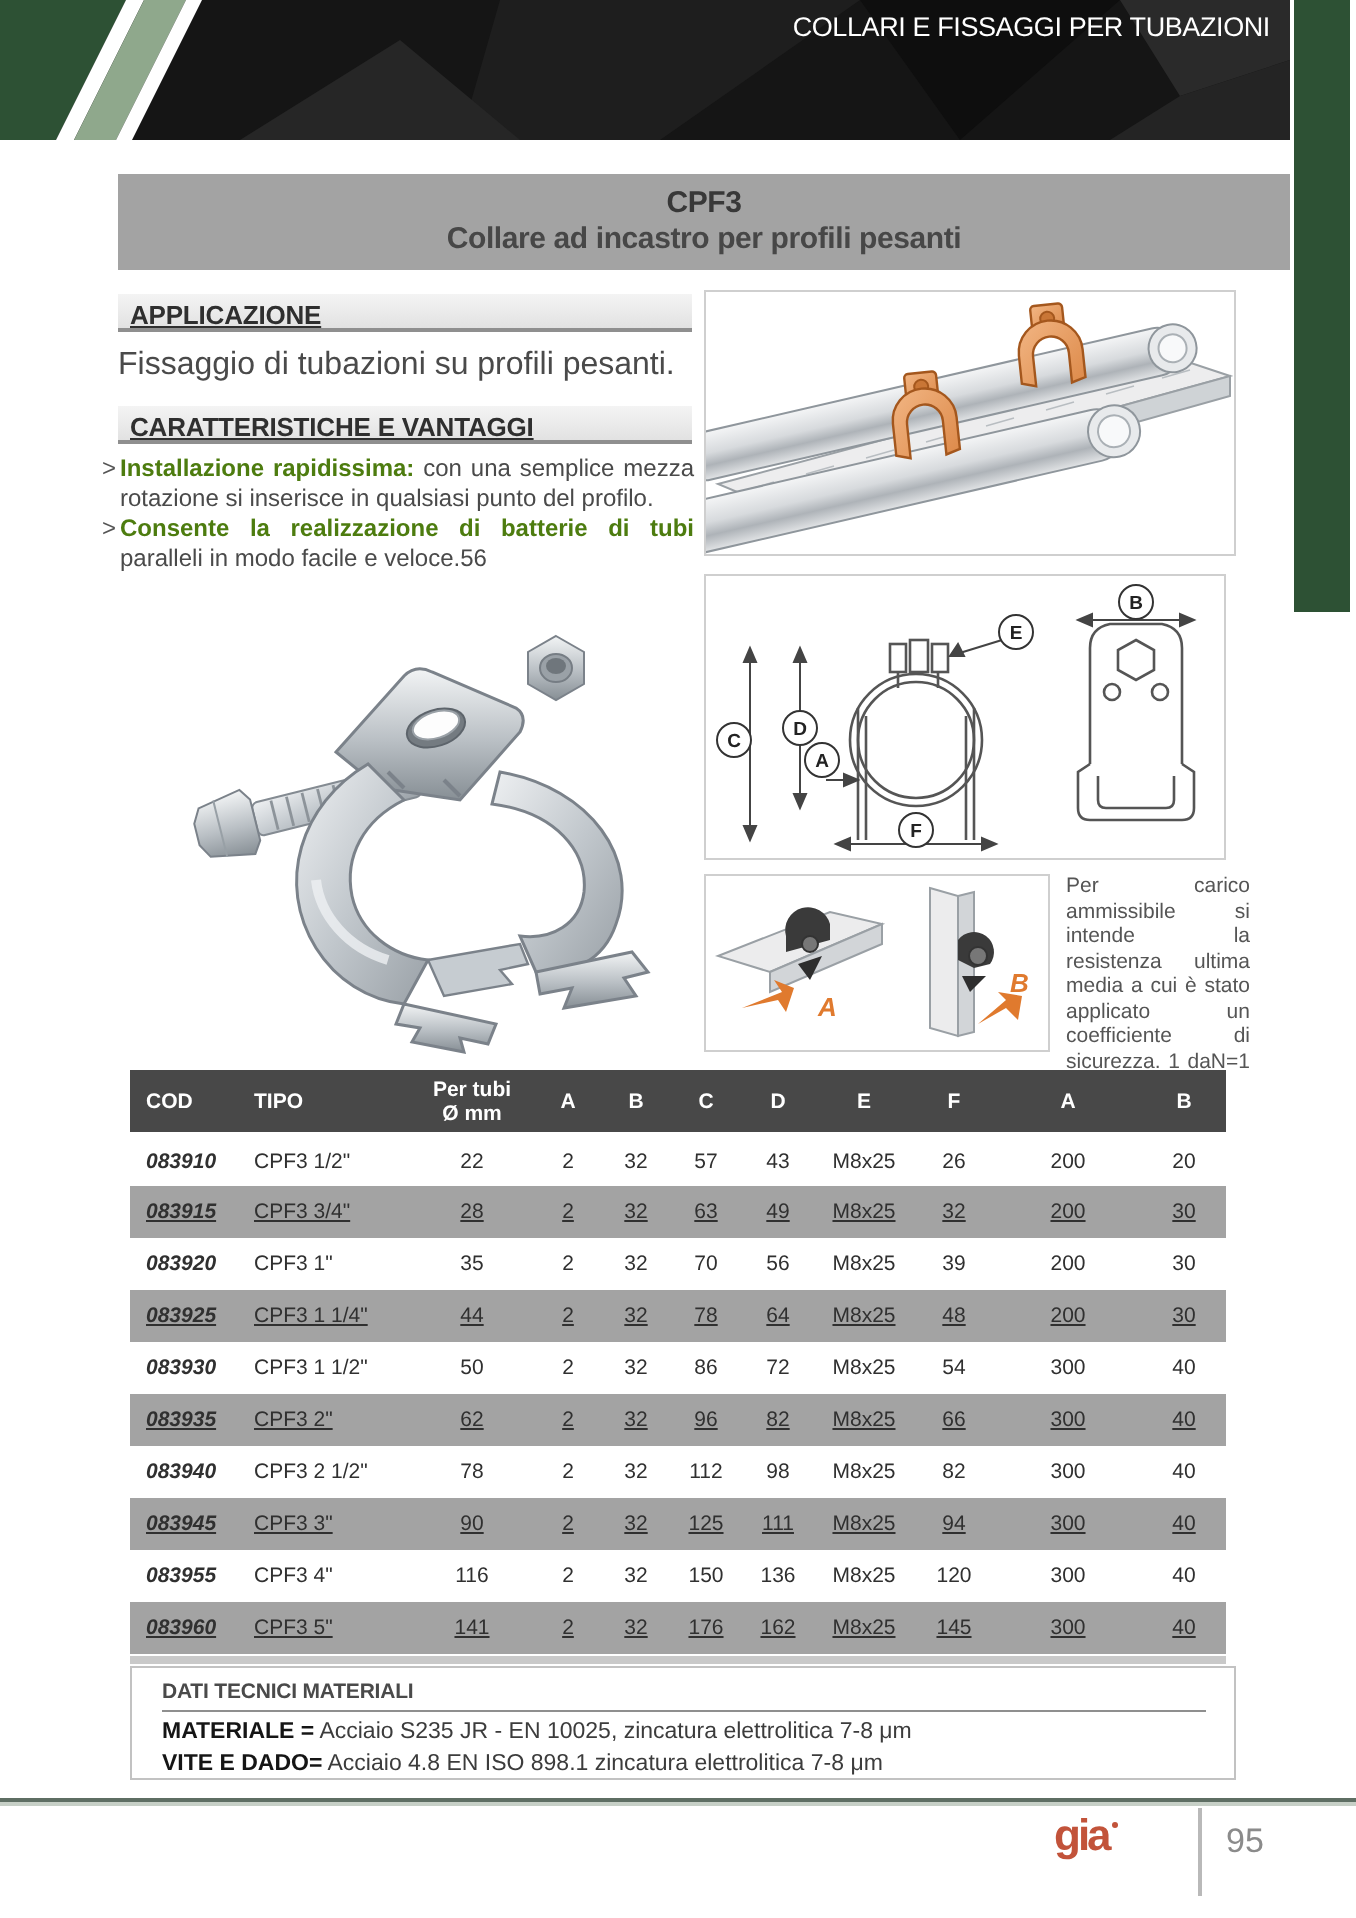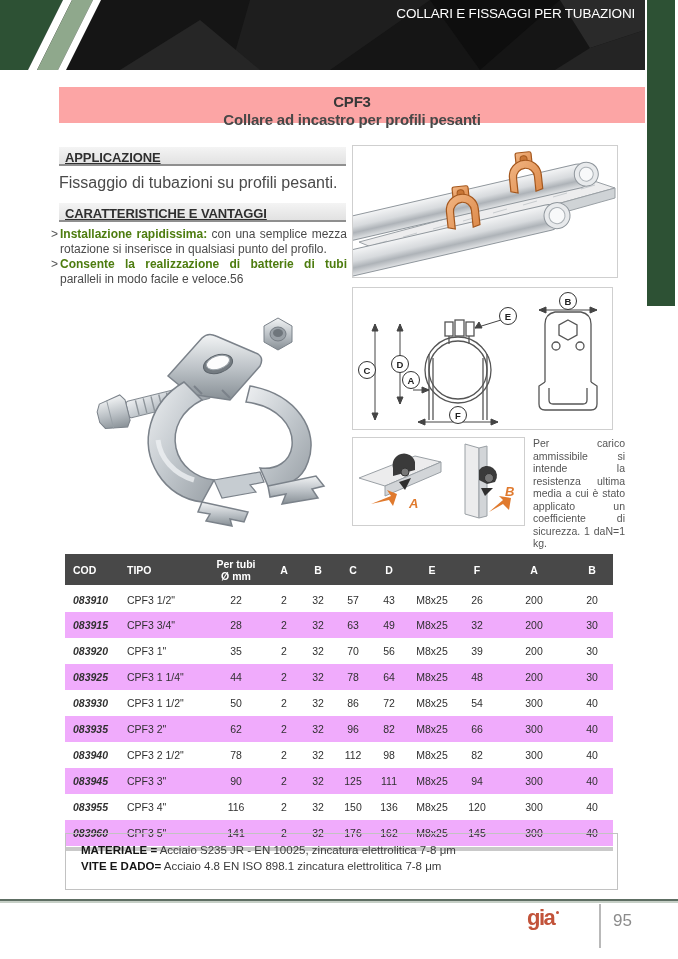--- a/index.html
+++ b/index.html
@@ -8,21 +8,21 @@
 
   
   .header { position:absolute; left:0; top:0; width:645px; height:70px; }
   .header svg { position:absolute; left:0; top:0; }
   .header-text { position:absolute; right:10px; top:0; width:520px; text-align:right; }
   .header-line1 { margin-top:11px; font-size:17.5px; letter-spacing:-0.3px; color:#a4a4a4; }
   .header-line2 { margin-top:6px; font-size:13.5px; letter-spacing:-0.2px; color:#ffffff; }
   .green-bar { position:absolute; left:647px; top:0; width:28px; height:306px; background:#2d5134; }
 
   
-  .title-box { position:absolute; left:59px; top:87px; width:586px; height:36px; background:#fca5a5; text-align:center; padding-top:6px; }
+  .title-box { position:absolute; left:59px; top:87px; width:586px; height:48px; background:#a3a3a3; text-align:center; padding-top:6px; }
   .title-code { font-size:15px; font-weight:700; color:#383838; letter-spacing:-0.2px; }
   .title-sub { font-size:15px; font-weight:700; color:#474747; letter-spacing:-0.2px; margin-top:1px; }
 
   
   .sec-heading { position:absolute; left:59px; width:287px; height:19px; padding:3px 0 0 6px;
     background:linear-gradient(#f4f4f4,#e2e2e2); border-bottom:2px solid #8f8f8f;
     font-size:13px; font-weight:700; color:#2f2f2f; letter-spacing:-0.1px;text-decoration:underline; }
   .app-heading { top:147px; }
   .feat-heading { top:203px; }
   .app-body { position:absolute; left:59px; top:174px; width:287px; font-size:16px; color:#4a4a4a; }
@@ -35,25 +35,25 @@
   .img-box { position:absolute; background:#fff; border:1px solid #cfcfcf; }
   .box1 { left:352px; top:145px; width:266px; height:133px; }
   .box2 { left:352px; top:287px; width:261px; height:143px; }
   .box3 { left:352px; top:437px; width:173px; height:89px; }
   .load-note { position:absolute; left:533px; top:437px; width:92px; font-size:10.5px; line-height:12.5px; color:#555; text-align:justify; }
 
   
   .photo { position:absolute; left:72px; top:290px; width:268px; height:238px; }
 
   
-  .spec-table-wrap { position:absolute; left:65px; top:554px; width:548px; }
+  .spec-table-wrap { position:absolute; left:65px; top:535px; width:548px; }
   table.spec { border-collapse:collapse; width:548px; table-layout:fixed; }
   table.spec th { background:#484848; color:#fff; font-size:10.5px; font-weight:700; height:32px; border-bottom:2px solid #fff; }
   table.spec td { font-size:10.5px; color:#303030; height:26px; }
-  table.spec tr.alt td { background:#f0abfc; }
+  table.spec tr.alt td { background:#a3a3a3;text-decoration:underline; }
   table.spec th, table.spec td { text-align:center; vertical-align:middle; }
   .c0 { width:52px; text-align:left !important; padding-left:8px !important; }
   .c1 { width:88px; text-align:left !important; padding-left:10px !important; }
   .c2 { width:62px; white-space:pre-line; }
   .c3 { width:34px; } .c4 { width:34px; } .c5 { width:36px; } .c6 { width:36px; }
   .c7 { width:50px; } .c8 { width:40px; } .c9 { width:74px; } .c10 { width:42px; }
   td.c0 { font-weight:700; font-style:italic; color:#0d0d0d; font-size:11px; }
   .table-bottom-bar { width:548px; height:4px; background:#c9c9c9; margin-top:1px; }
 
   
@@ -459,20 +459,21 @@
             <td class="c8">145</td>
             <td class="c9">300</td>
             <td class="c10">40</td>
           </tr>
         </tbody>
     </table>
     <div class="table-bottom-bar"></div>
   </div>
 
   <div class="tech-box">
+    <div class="tech-heading">DATI TECNICI MATERIALI</div>
     <div class="tech-line">
       <b>MATERIALE =</b><span> Acciaio S235 JR - EN 10025, zincatura elettrolitica 7-8 μm</span>
     </div>
     <div class="tech-line">
       <b>VITE E DADO=</b><span> Acciaio 4.8 EN ISO 898.1 zincatura elettrolitica 7-8 μm</span>
     </div>
   </div>
 
   <div class="footer-rule"></div>
   <div class="logo"><span>gia</span><span class="logo-dot"></span></div>

